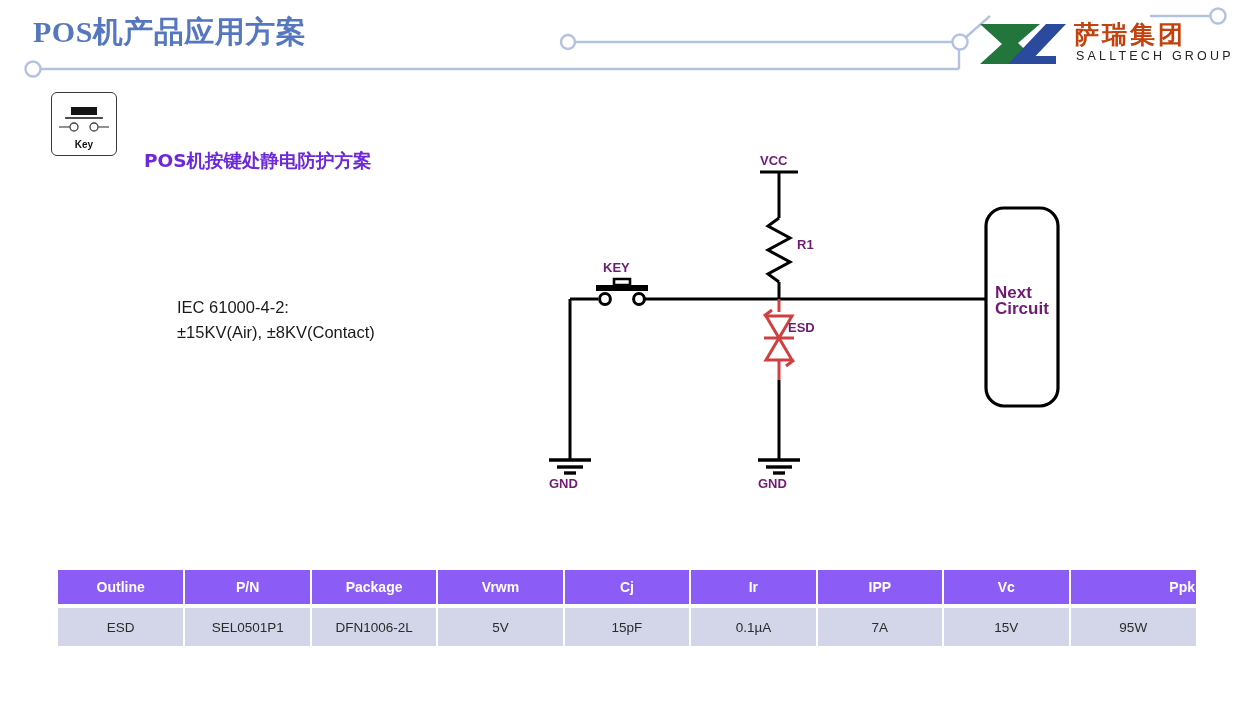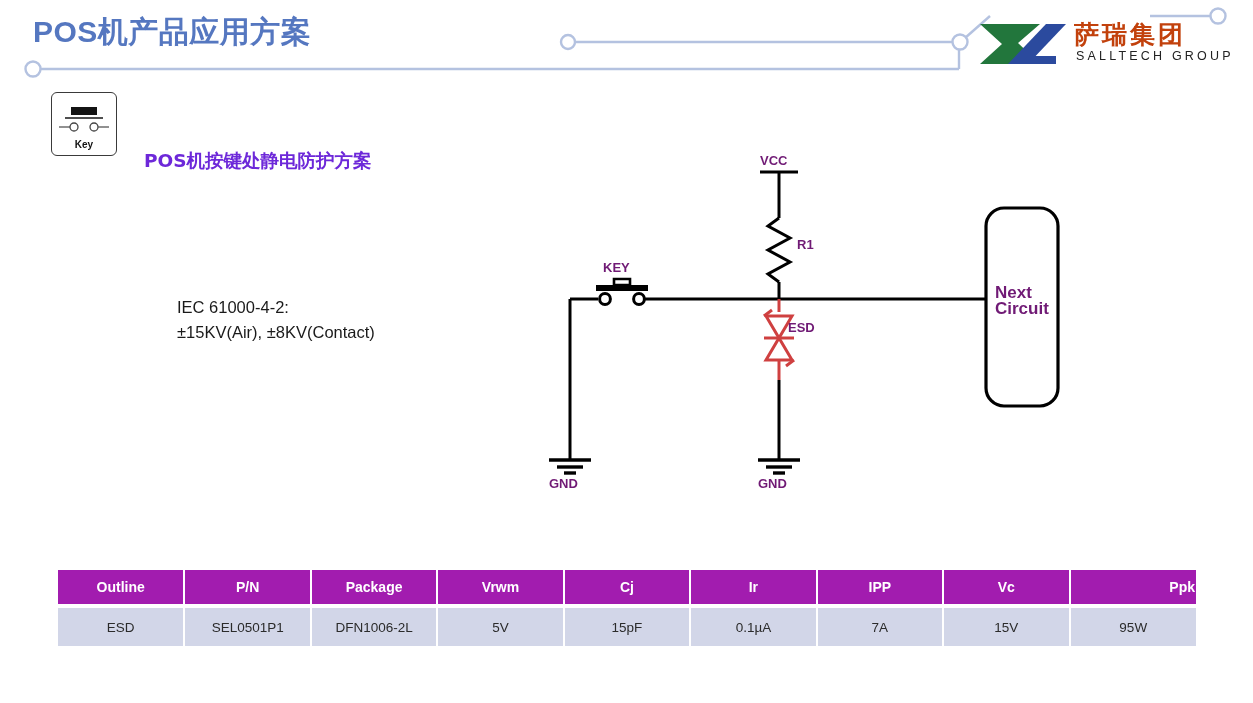--- a/index.html
+++ b/index.html
@@ -19,20 +19,21 @@
   
   #page-title {
     position: absolute;
     left: 33px;
     top: 12px;
     font-size: 30px;
     font-weight: bold;
     color: #5577c0;
     letter-spacing: 0.5px;
     white-space: nowrap;
+    font-family: Liberation Serif, serif;
   }
   #header-deco {
     position: absolute;
     left: 0;
     top: 0;
     width: 1253px;
     height: 92px;
     pointer-events: none;
   }
 
@@ -147,21 +148,21 @@
   
   #param-table {
     position: absolute;
     left: 58px;
     top: 570px;
     width: 1138px;
     border-collapse: collapse;
     table-layout: fixed;
   }
   #param-table th {
-    background: #a21caf;
+    background: #8b5cf6;
     color: #ffffff;
     font-size: 14px;
     font-weight: bold;
     height: 32px;
     border-right: 2px solid #ffffff;
     text-align: center;
   }
   #param-table th:last-child { border-right: none; text-align: right; }
   #param-table td {
     background: #d2d6e8;

